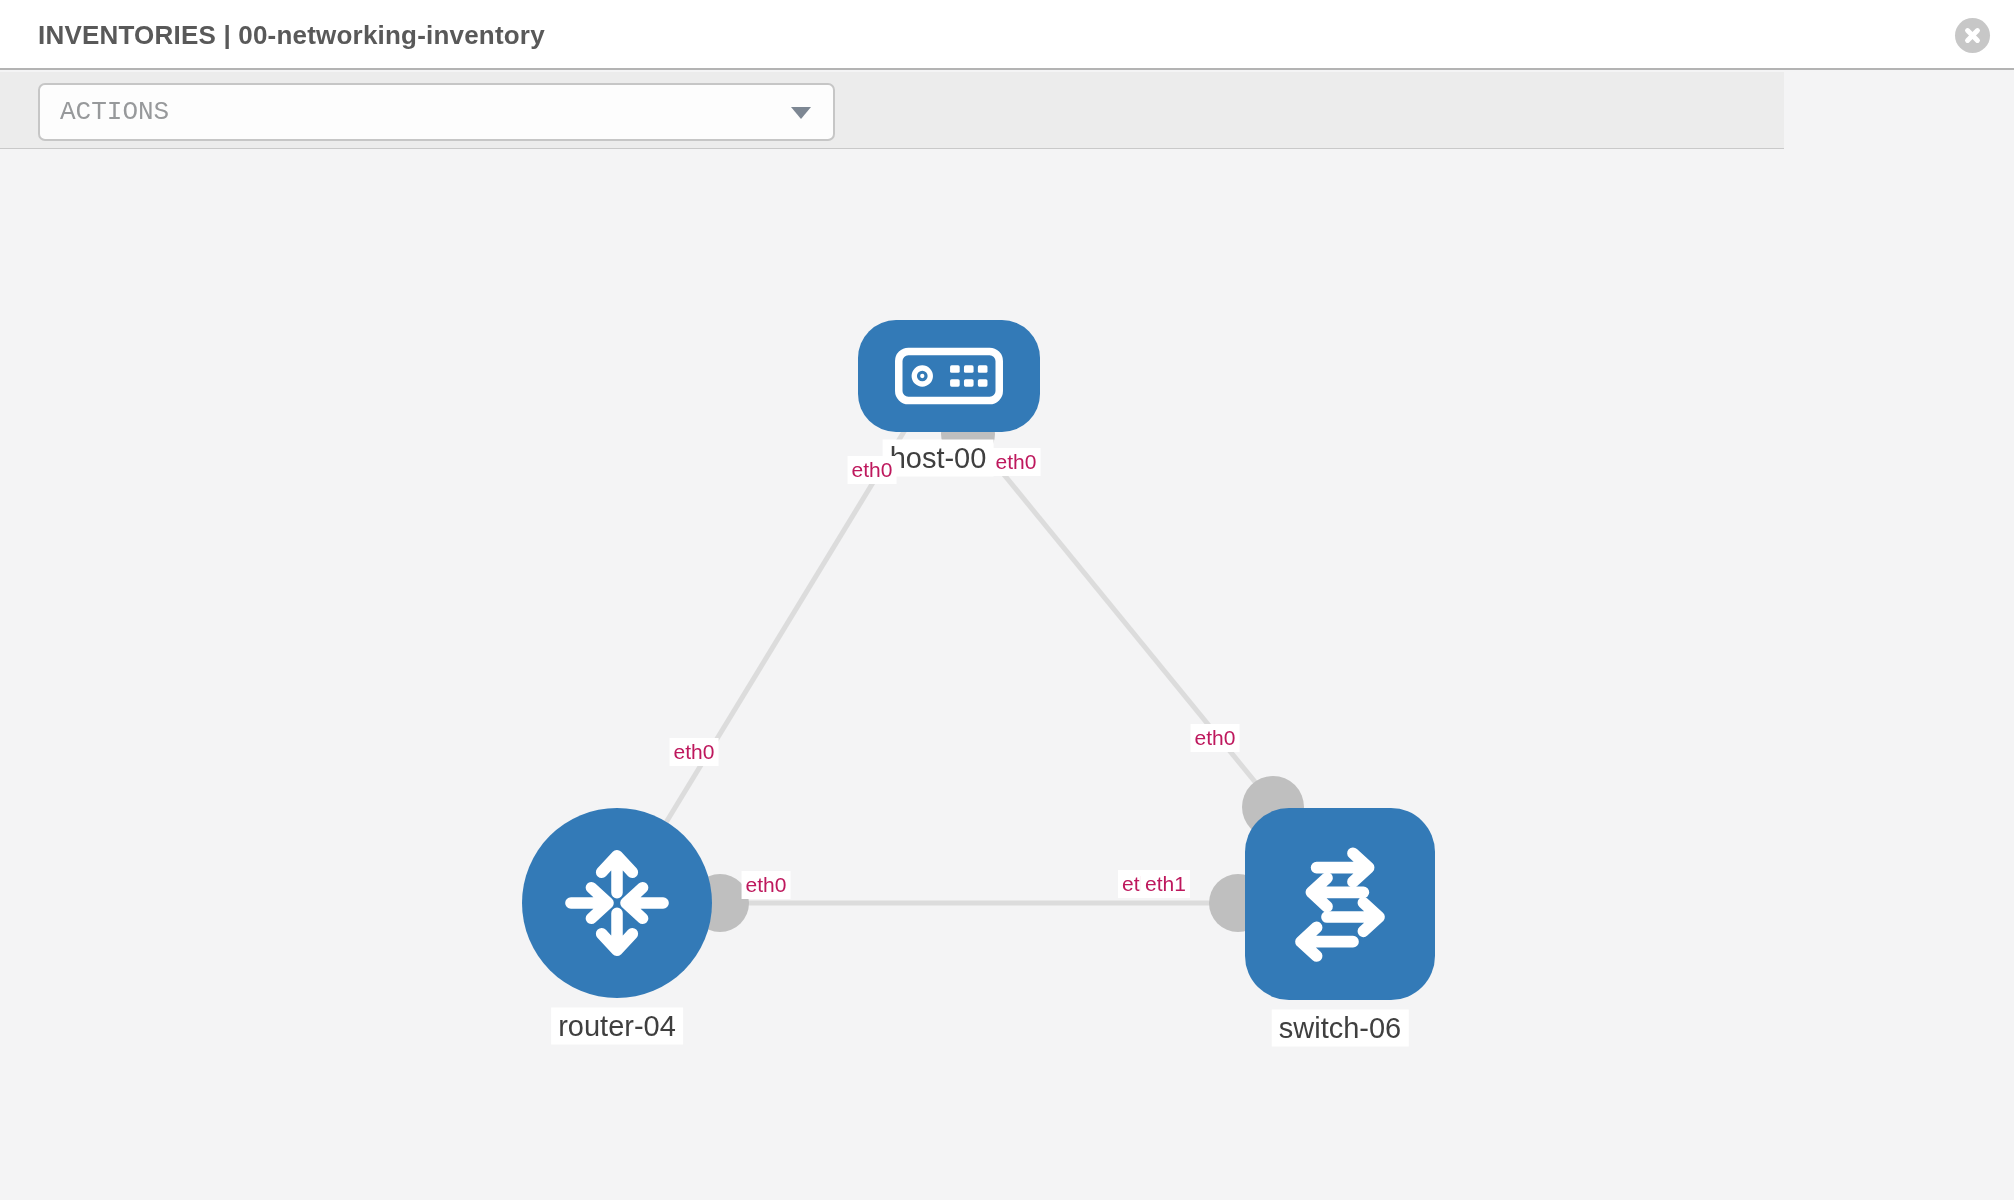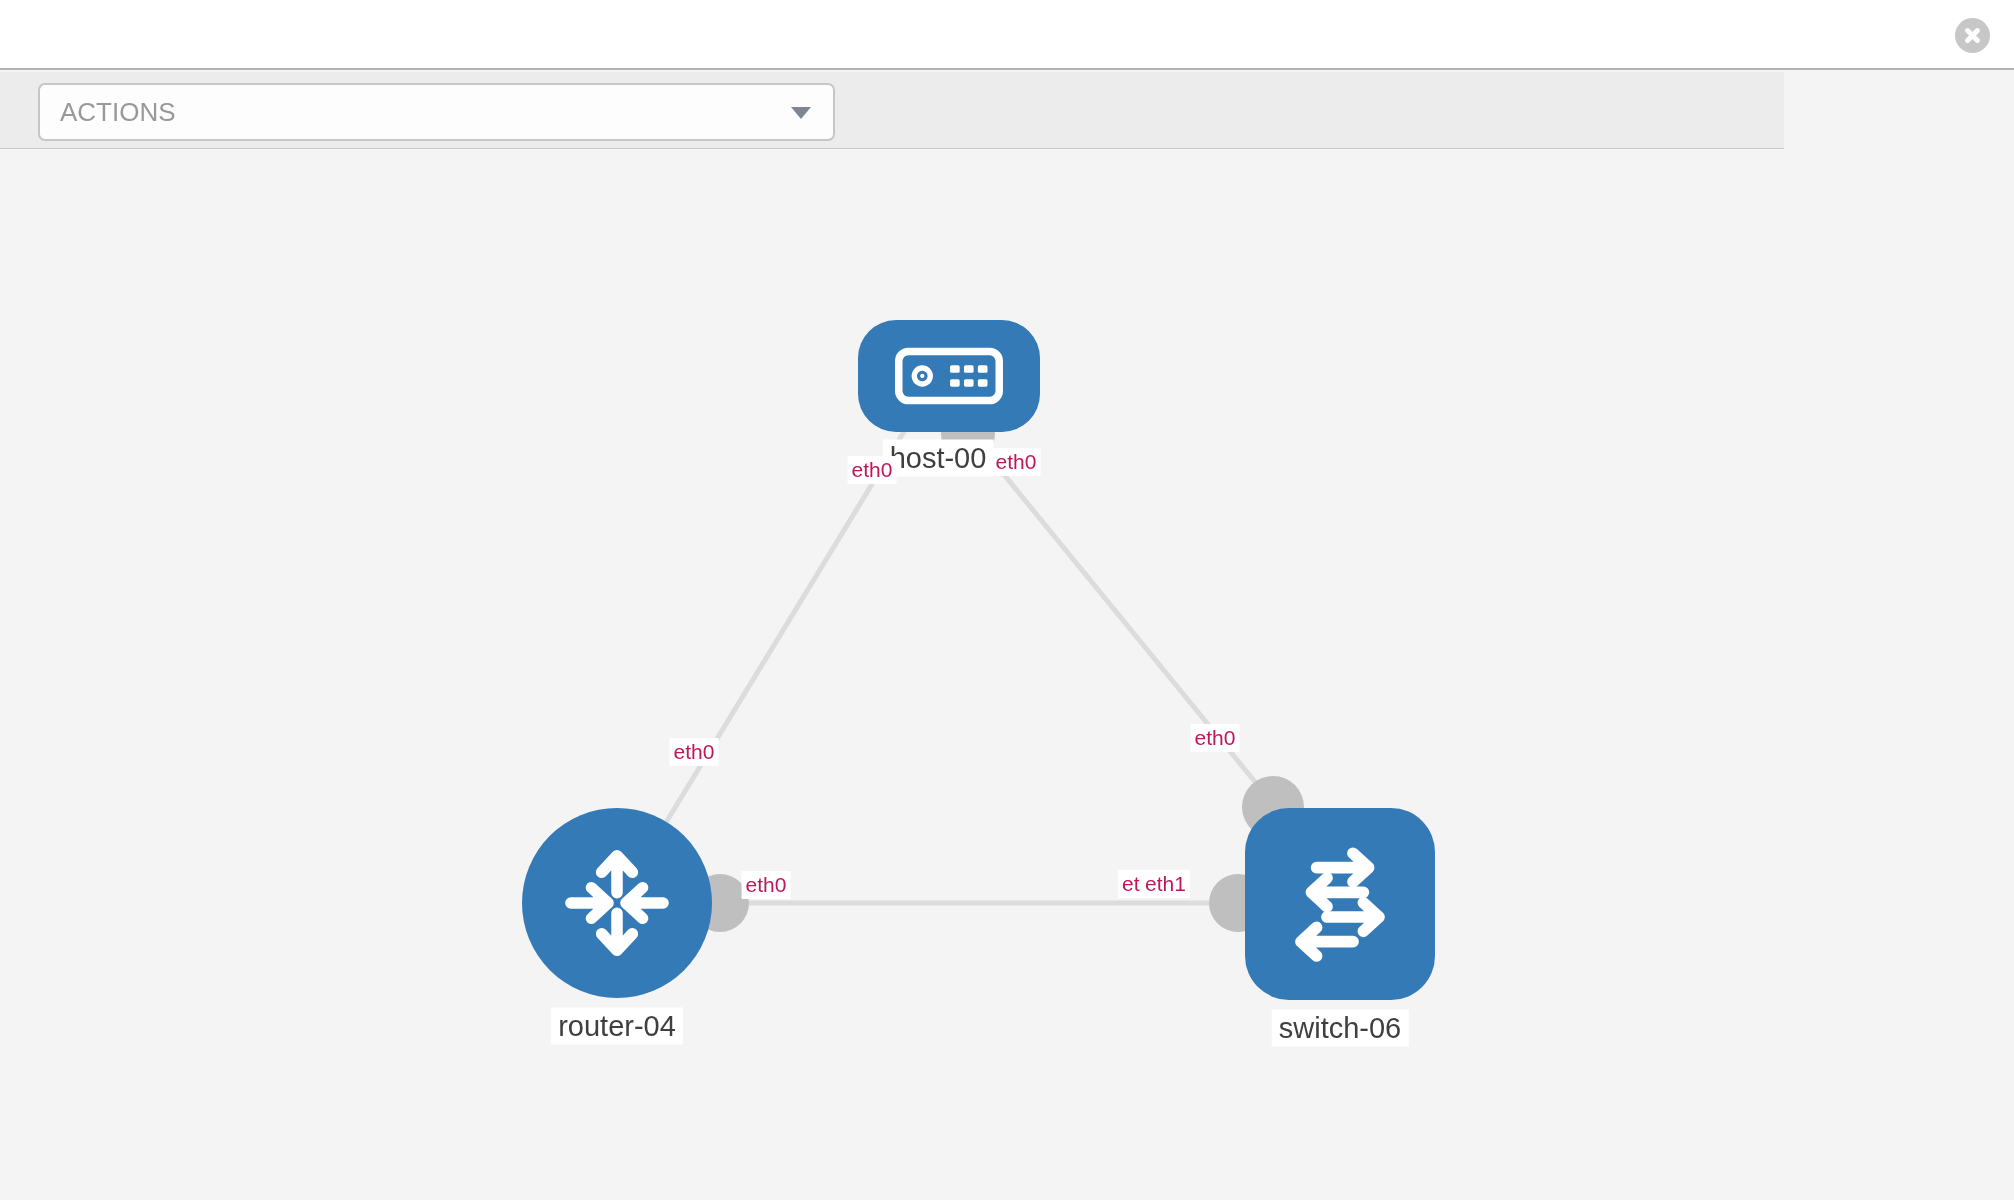--- a/index.html
+++ b/index.html
@@ -13,21 +13,21 @@
     font-size:26px; font-weight:bold; color:#595959; letter-spacing:0.2px; }
   .close-btn { position:absolute; right:24px; top:18px; width:35px; height:35px;
     border-radius:50%; background:#c7c7c7; cursor:pointer; }
   .close-btn .bar { position:absolute; left:8px; top:15px; width:19px; height:5px;
     background:#ffffff; border-radius:2.5px; }
   .close-btn .bar.b1 { transform:rotate(45deg); }
   .close-btn .bar.b2 { transform:rotate(-45deg); }
 
   
   .toolbar { position:absolute; left:0; top:72px; width:1784px; height:77px;
-    background:#ececec; border-bottom:1px solid #c9c9c9; }
+    background:#ececec; border-bottom:1px solid #c9c9c9;font-family:Liberation Mono, monospace; }
   .select-box { position:absolute; background:#fdfdfd; border:2px solid #c6c6c6;
     border-radius:7px; cursor:pointer; }
   .select-actions { left:38px; top:11px; width:797px; height:58px; }
   .select-search  { left:1183px; top:12px; width:807px; height:57px; }
   .select-label { position:absolute; left:20px; top:0; height:100%;
     display:flex; align-items:center; font-size:26px; color:#97999b; }
   .caret { position:absolute; right:22px; top:50%; margin-top:-5px; width:0; height:0;
     border-left:10px solid transparent; border-right:10px solid transparent;
     border-top:12px solid #7d8793; }
   .tool-btn { position:absolute; top:92px; width:46px; height:46px; cursor:pointer; }
@@ -63,20 +63,21 @@
   .if-l2-host   { left:996px;  top:312px; }
   .if-l2-switch { left:1195px; top:588px; }
   .if-l3-router { left:746px;  top:735px; }
   .if-l3-under  { left:1098px; top:734px; transform:translateY(-50%); }
   .if-l3-over   { left:1121px; top:734px; transform:translateY(-50%); }
 </style>
 </head>
 <body>
 
 <div class="header">
+  <div class="header-title">INVENTORIES | 00-networking-inventory</div>
   <div class="close-btn">
     <span class="bar b1"></span>
     <span class="bar b2"></span>
   </div>
 </div>
 
 <div class="toolbar">
   <div class="select-box select-actions">
     <span class="select-label">ACTIONS</span>
     <span class="caret"></span>

